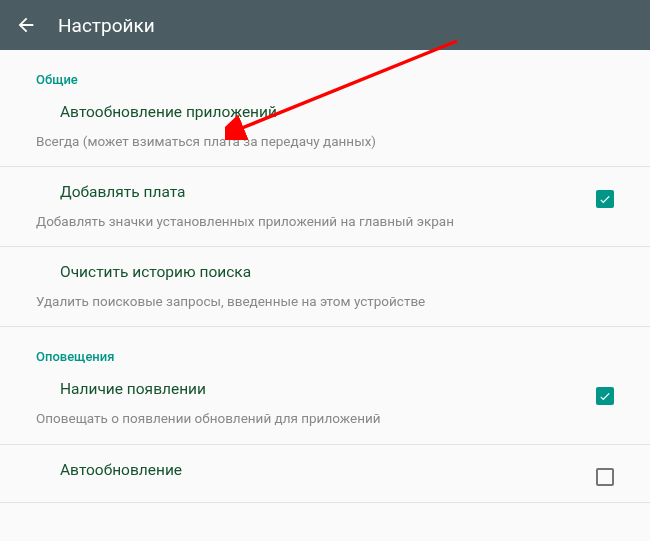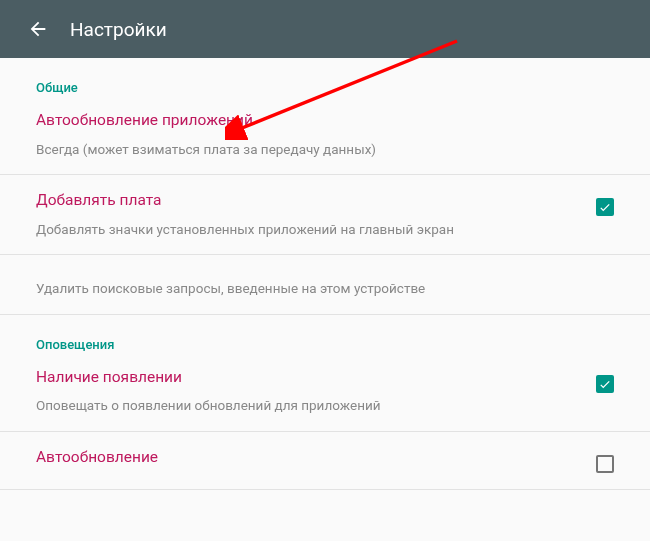--- a/index.html
+++ b/index.html
@@ -6,24 +6,24 @@
     body {
       font-family: Roboto, "Helvetica Neue", Arial, sans-serif;
       background: #fafafa;
       width: 650px;
       height: 541px;
       overflow: hidden;
       position: relative;
     }
     .appbar {
       background: #4b5d63;
-      height: 58px;
+      height: 50px;
       display: flex;
       align-items: center;
-      padding: 0 24px;
+      padding: 0 12px;
       color: #fff;
     }
     .appbar .back {
       width: 28px;
       height: 28px;
       display: flex;
       align-items: center;
       justify-content: center;
       margin-right: 18px;
       cursor: pointer;
@@ -44,23 +44,24 @@
     }
     .item {
       padding: 15px 36px 16px 36px;
       cursor: pointer;
       display: flex;
       align-items: flex-start;
       justify-content: space-between;
     }
     .item .texts { flex: 1; }
     .item .title-line {
-      color: #be185d;
+      color: #14532d;
       font-size: 15.5px;
       line-height: 1.35;
+      margin-left: 24px;
     }
     .item .sub-line {
       color: #888;
       font-size: 13.5px;
       line-height: 1.35;
       margin-top: 9px;
     }
     .item .control {
       margin-left: 24px;
       margin-top: 8px;
@@ -131,20 +132,21 @@
         <svg width="14" height="14" viewBox="0 0 24 24">
             <path d="M9 16.2l-3.5-3.5L4 14.2 9 19.2 20 8.2l-1.5-1.5z" fill="#fff"></path>
           </svg>
       </div>
     </div>
   </div>
   <div class="divider"></div>
 
   <div class="item">
     <div class="texts">
+      <div class="title-line">Очистить историю поиска</div>
       <div class="sub-line">Удалить поисковые запросы, введенные на этом устройстве</div>
     </div>
   </div>
   <div class="divider"></div>
 
   <div class="section-header">Оповещения</div>
 
   <div class="item">
     <div class="texts">
       <div class="title-line">Наличие появлении</div>

